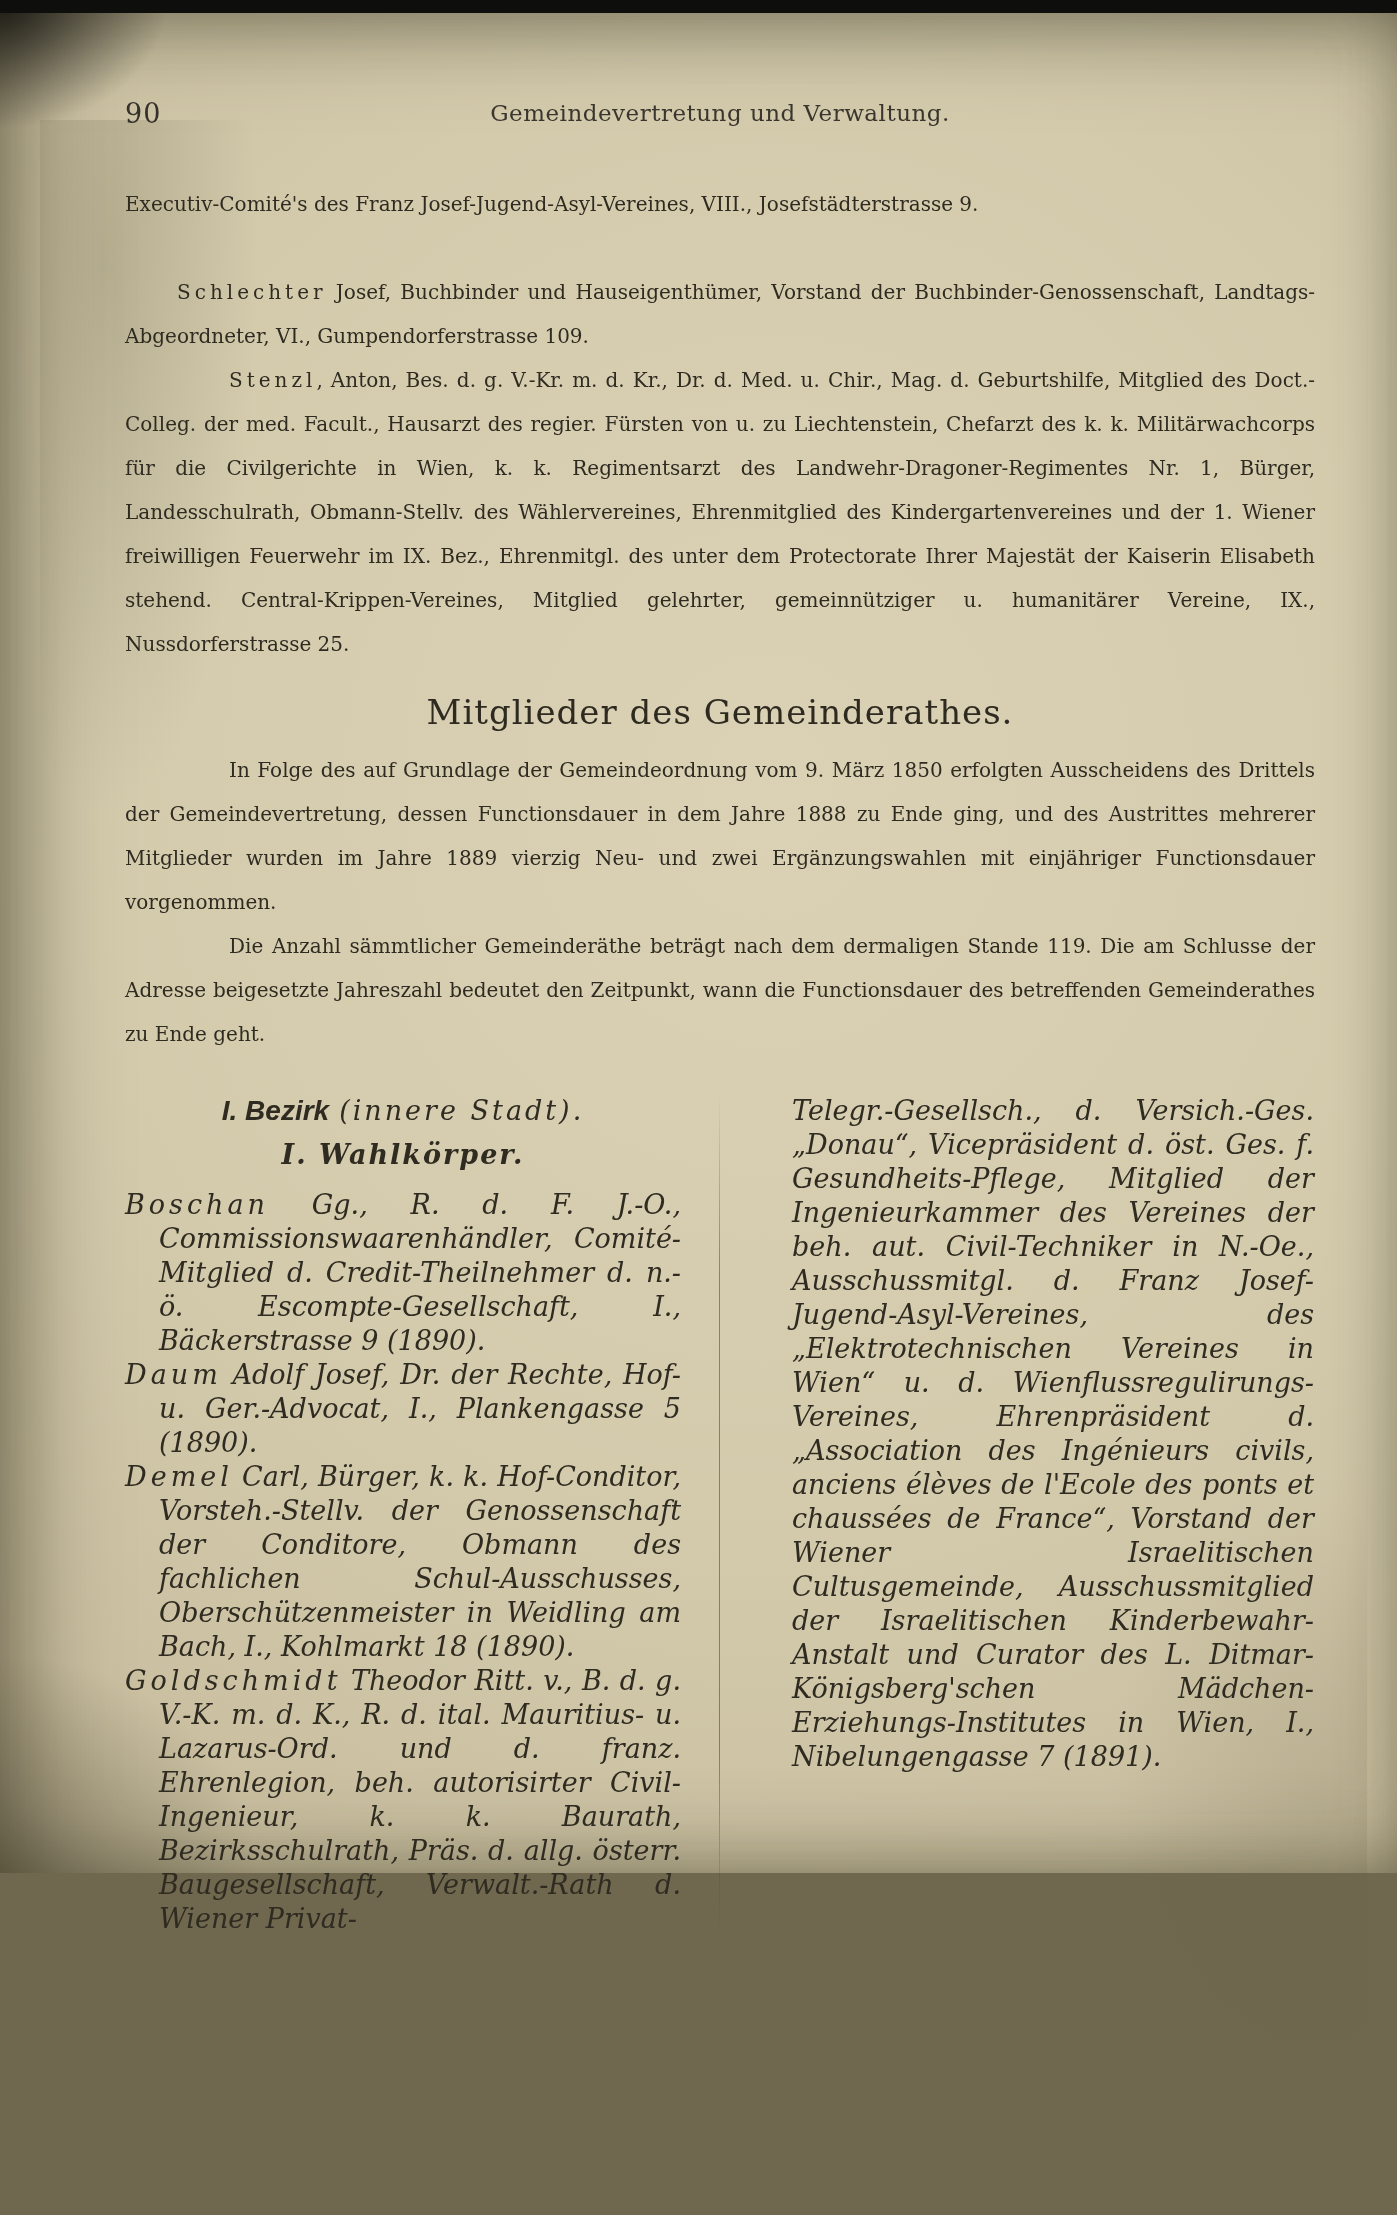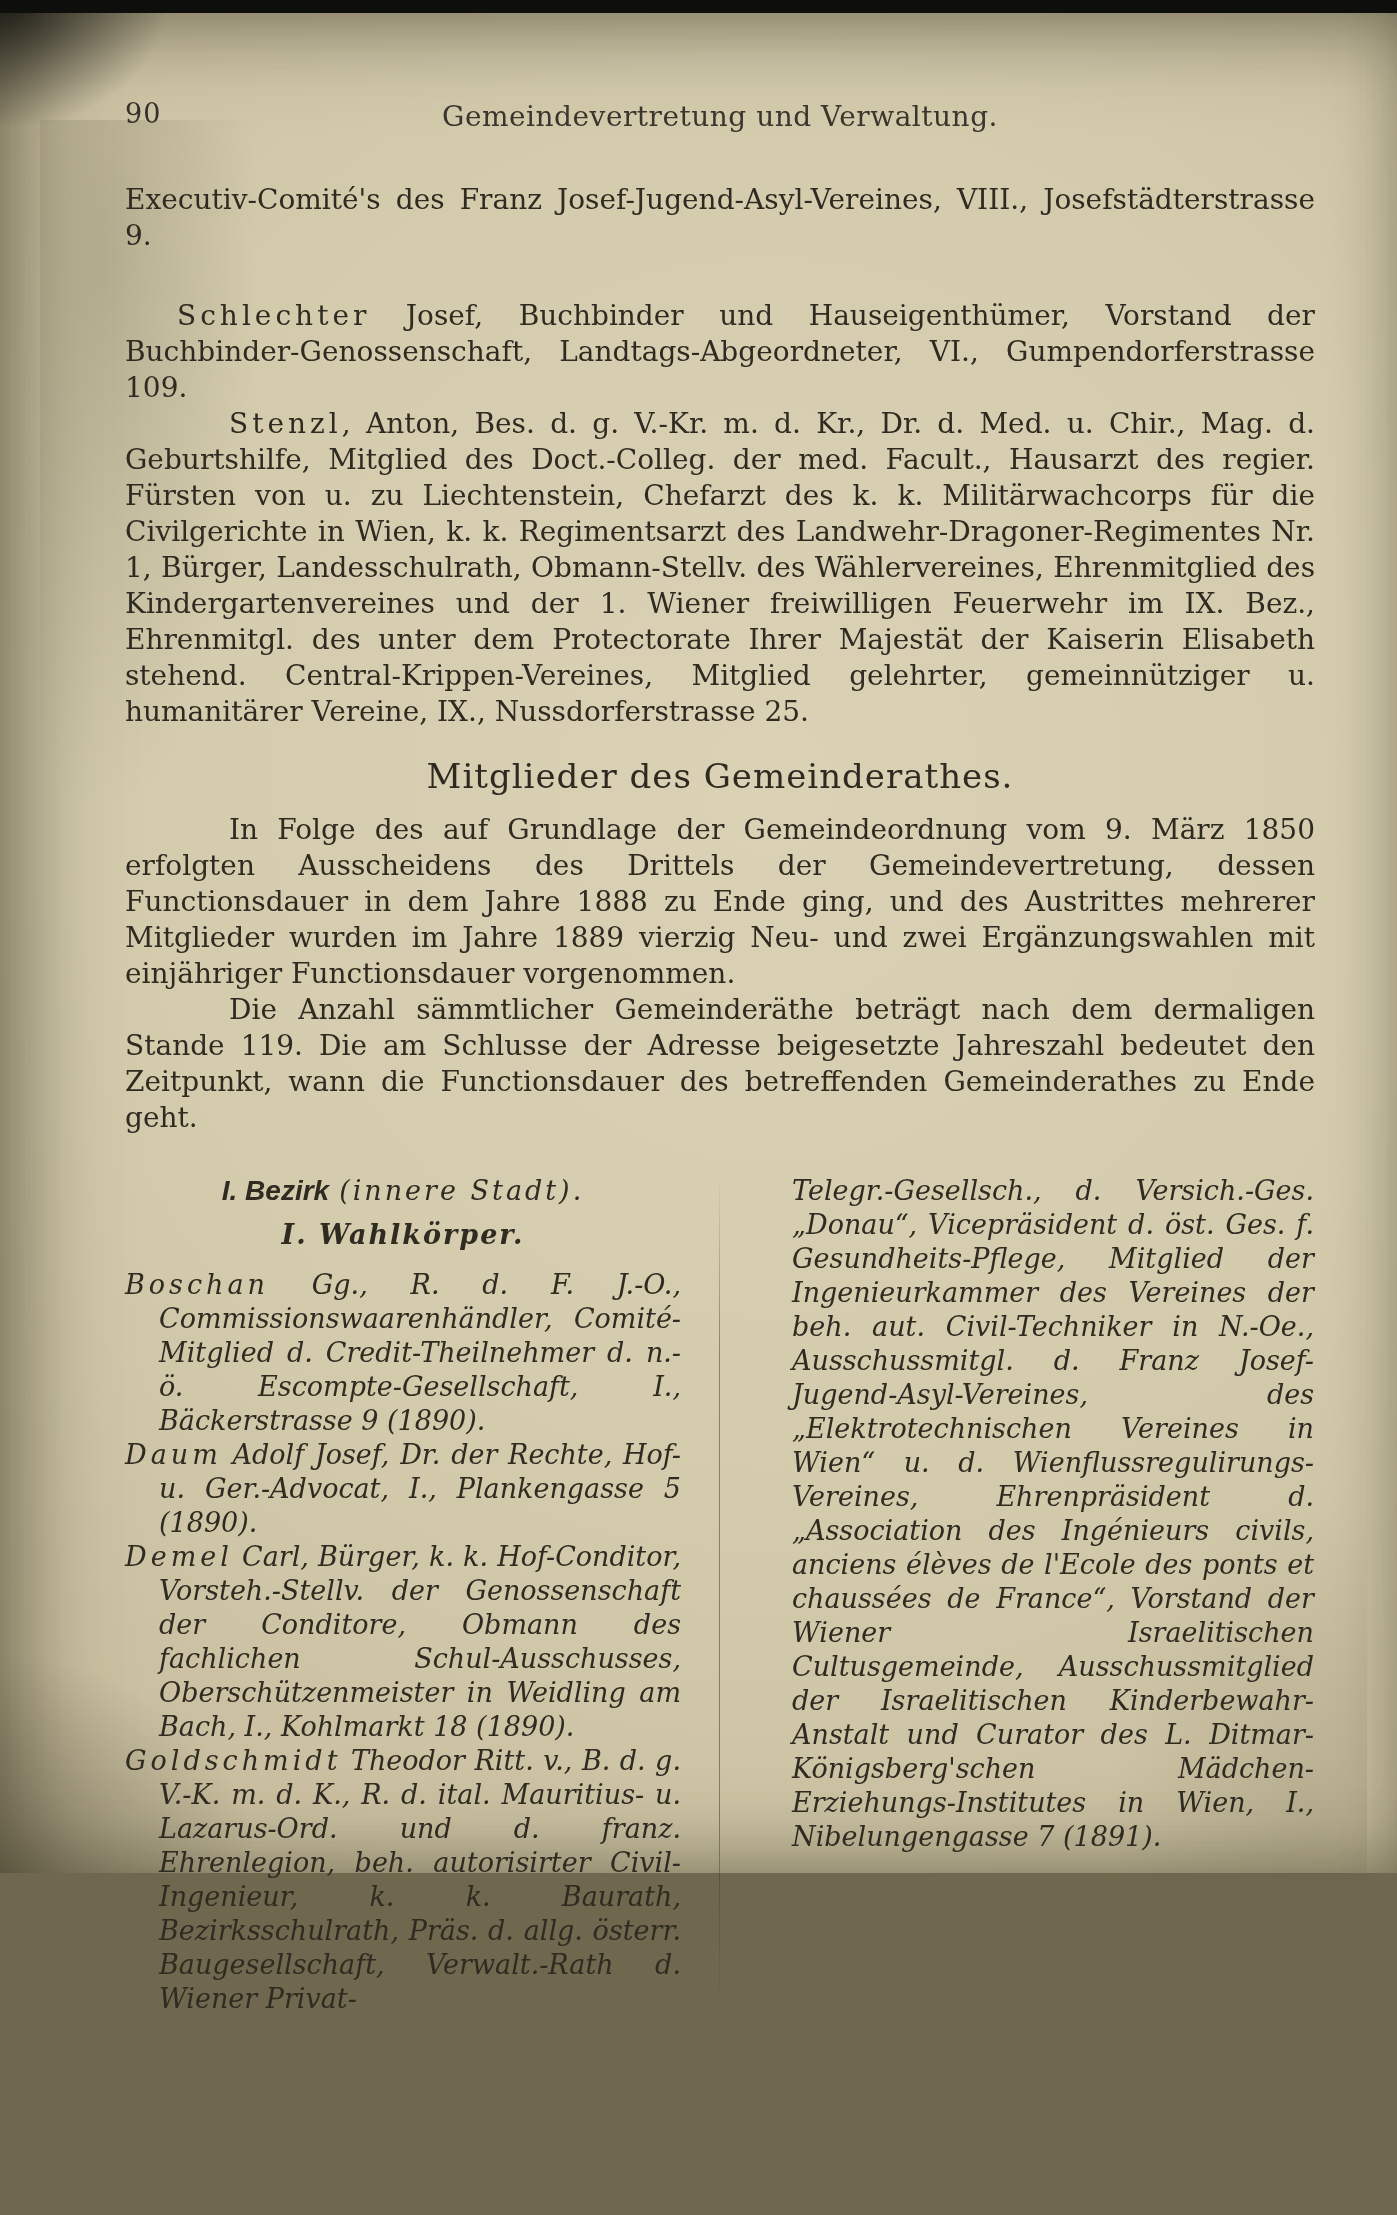--- a/index.html
+++ b/index.html
@@ -27,24 +27,24 @@
       inset 0 -55px 95px -55px rgba(72,68,46,.42);}
   .stain1{position:absolute;top:120px;left:40px;width:220px;height:700px;z-index:2;pointer-events:none;
     background:radial-gradient(ellipse at 30% 20%, rgba(90,86,60,.22), rgba(90,86,60,0) 70%);}
   .stain2{position:absolute;top:1500px;right:30px;width:260px;height:600px;z-index:2;pointer-events:none;
     background:radial-gradient(ellipse at 80% 50%, rgba(100,94,66,.16), rgba(100,94,66,0) 70%);}
 
   .content{position:absolute;left:125px;top:98px;width:1190px;z-index:6;}
 
   .running-head{position:relative;height:34px;margin-bottom:50px;}
   .pagenum{position:absolute;left:0;top:0;font-size:27px;letter-spacing:1px;color:#35312a;}
-  .head-title{display:block;text-align:center;font-size:28px;letter-spacing:.5px;color:#3a362d;padding-top:2px;}
+  .head-title{display:block;text-align:center;font-size:23px;letter-spacing:.5px;color:#3a362d;padding-top:2px;}
 
   .para{
-    margin:0;font-size:28px;line-height:36px;text-align:justify;
+    margin:0;font-size:20px;line-height:44px;text-align:justify;
     hyphens:auto;-webkit-hyphens:auto;
   }
   .indent-sm{text-indent:52px;margin-top:44px;}
   .indent-lg{text-indent:104px;}
   .sperr{letter-spacing:4px;}
 
   .section-heading{
     margin:26px 0 16px 0;text-align:center;font-weight:normal;
     font-size:34px;letter-spacing:1px;color:#2e2a20;
   }

